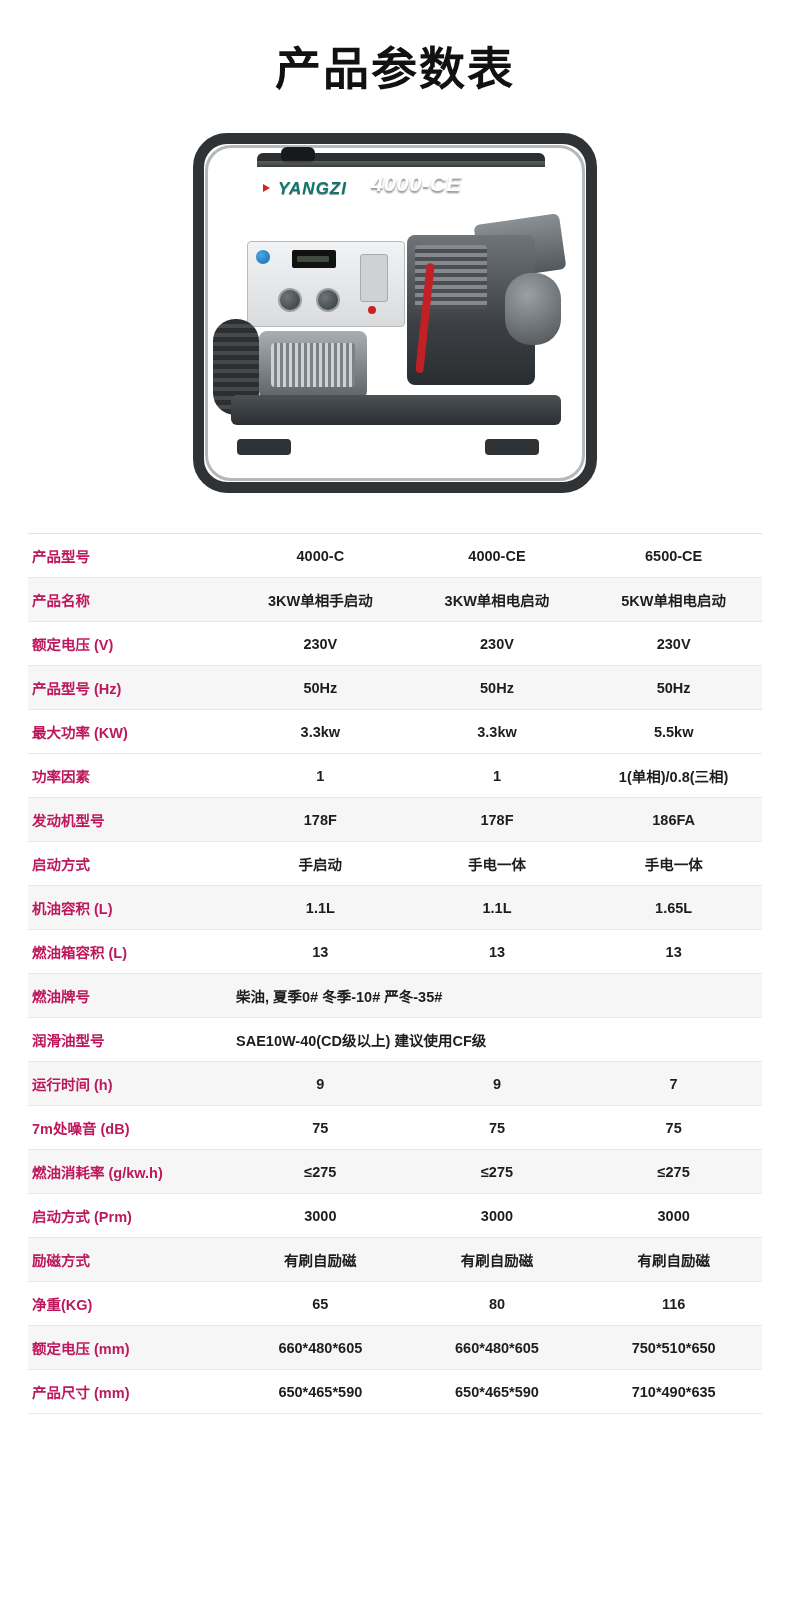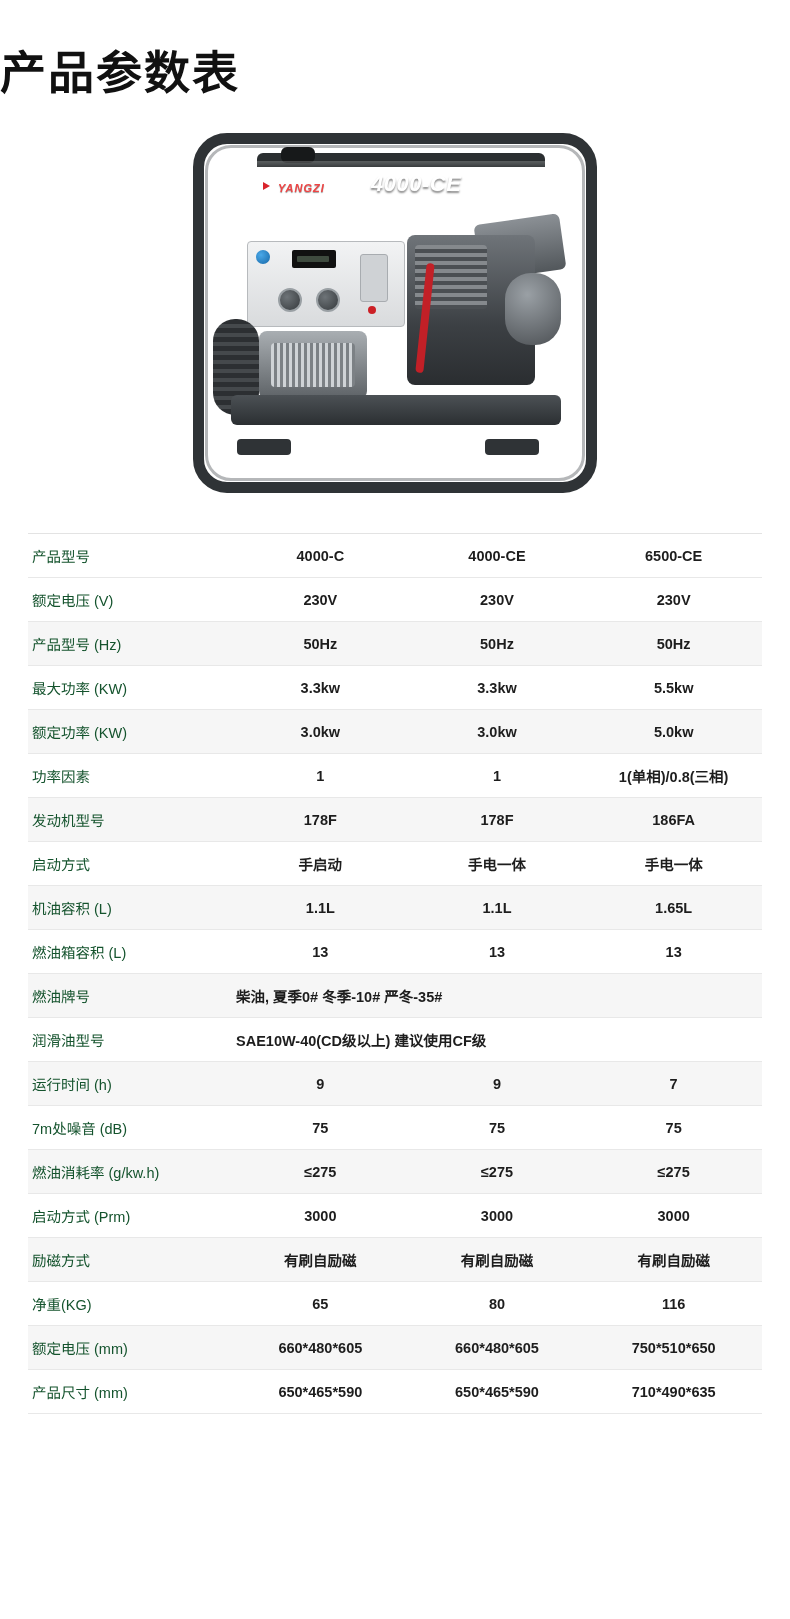--- a/index.html
+++ b/index.html
@@ -16,26 +16,28 @@
   .page {
     width: 790px;
     min-height: 1619px;
     position: relative;
     background: #fff;
     overflow: hidden;
   }
 
   
   .title {
+    text-align: center;
     font-size: 46px;
     font-weight: 700;
     letter-spacing: 2px;
     color: #111;
     padding-top: 46px;
     line-height: 1.2;
+    font-family: Liberation Mono, monospace;
   }
 
   
   .hero {
     height: 400px;
     margin-top: 22px;
     position: relative;
   }
   .gen-wrap {
     position: absolute;
@@ -94,22 +96,22 @@
     top: 24px;
     width: 34px;
     height: 16px;
     background: #17191a;
     border-radius: 6px;
   }
   .brand {
     position: absolute;
     left: 74px;
     top: 56px;
-    color: #ef4444;
-    font-size: 11px;
+    color: #0f766e;
+    font-size: 17px;
     font-weight: 700;
     letter-spacing: 1px;
     font-style: italic;
     text-shadow: 0 1px 1px rgba(0,0,0,.4);
   }
   .brand .logo-dot {
     display: inline-block;
     width: 15px; height: 15px;
     border-radius: 50%;
     background: #fff;
@@ -317,22 +319,22 @@
     border-bottom: 1px solid #e8e8e8;
     padding: 11px 4px;
     height: 19px;
   }
   table.spec tr.alt td {
     background: #f6f6f6;
   }
   td.label {
     width: 196px;
     padding-left: 14px;
-    color: #14532d;
-    font-weight: 400;
+    color: #be185d;
+    font-weight: 700;
   }
   td.val {
     text-align: center;
     font-weight: 700;
     color: #1d1d1d;
   }
   td.val.wide {
     text-align: left;
   }
 </style>
@@ -387,44 +389,44 @@
 
   <div class="table-wrap">
     <table class="spec">
       <tbody id="spec-body">
           <tr>
             <td class="label">产品型号</td>
             <td class="val">4000-C</td>
             <td class="val">4000-CE</td>
             <td class="val">6500-CE</td>
           </tr>
+          <tr class="alt">
+            <td class="label">产品名称</td>
+            <td class="val">3KW单相手启动</td>
+            <td class="val">3KW单相电启动</td>
+            <td class="val">5KW单相电启动</td>
+          </tr>
           <tr>
             <td class="label">额定电压 (V)</td>
             <td class="val">230V</td>
             <td class="val">230V</td>
             <td class="val">230V</td>
           </tr>
           <tr class="alt">
             <td class="label">产品型号 (Hz)</td>
             <td class="val">50Hz</td>
             <td class="val">50Hz</td>
             <td class="val">50Hz</td>
           </tr>
           <tr>
             <td class="label">最大功率 (KW)</td>
             <td class="val">3.3kw</td>
             <td class="val">3.3kw</td>
             <td class="val">5.5kw</td>
           </tr>
-          <tr class="alt">
-            <td class="label">额定功率 (KW)</td>
-            <td class="val">3.0kw</td>
-            <td class="val">3.0kw</td>
-            <td class="val">5.0kw</td>
-          </tr>
           <tr>
             <td class="label">功率因素</td>
             <td class="val">1</td>
             <td class="val">1</td>
             <td class="val">1(单相)/0.8(三相)</td>
           </tr>
           <tr class="alt">
             <td class="label">发动机型号</td>
             <td class="val">178F</td>
             <td class="val">178F</td>

